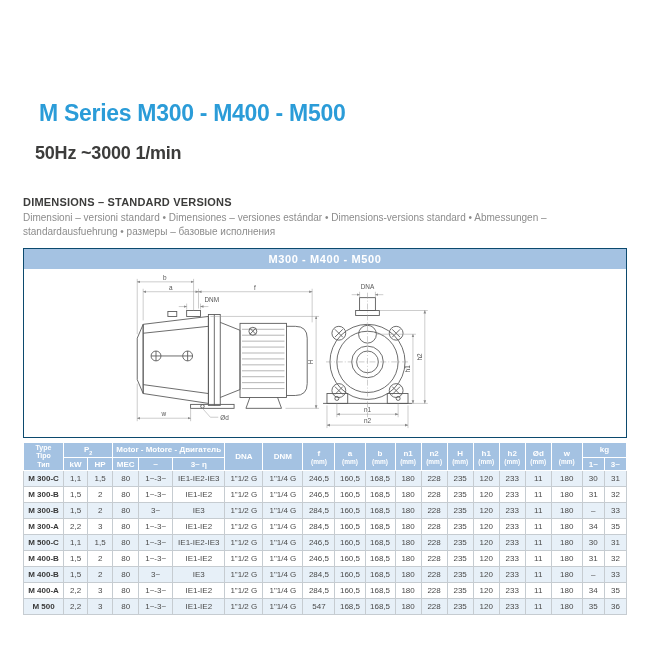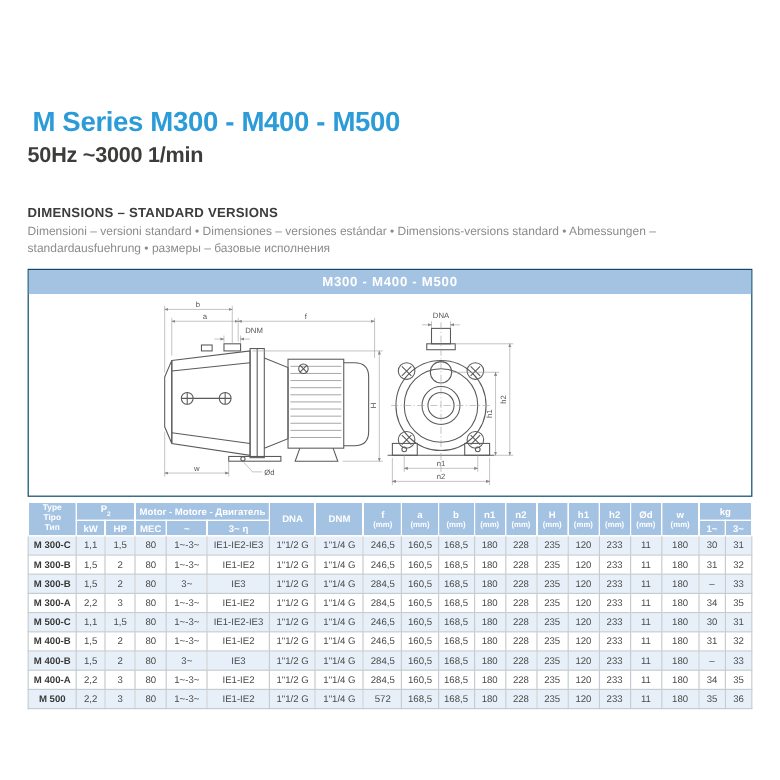--- a/index.html
+++ b/index.html
@@ -1,20 +1,20 @@
 <!DOCTYPE html>
 <html style="--accent: #2B9CD8; --band: #A4C2E2; --tint: #E7F0F8; --dark: #3C3C3B; --muted: #8C8C8C; --cell: #4A4A4A;"><head>
 <meta charset="utf-8">
 <style>
   html,body{margin:0;padding:0;background:#fff;}
   .page{position:relative;width:650px;height:650px;box-sizing:border-box;
         padding:84px 23px 0;background:#fff;
         font-family:"Liberation Sans",sans-serif;overflow:hidden;}
-  .title{margin:4px;font-size:23px;font-weight:bold;color:var(--accent);letter-spacing:-0.3px;}
-  .subtitle{margin:3px 0 0;font-size:18px;font-weight:bold;color:var(--dark);letter-spacing:-0.2px;}
+  .title{margin:16px;font-size:23px;font-weight:bold;color:var(--accent);letter-spacing:-0.3px;}
+  .subtitle{margin:3px 12px 0;font-size:18px;font-weight:bold;color:var(--dark);letter-spacing:-0.2px;}
   .sec-head{margin:32px 0 0;font-size:11px;font-weight:bold;color:var(--dark);letter-spacing:0.2px;}
   .sec-sub{margin:3px 0 0;font-size:10px;line-height:1.4;color:var(--muted);}
   .diagram{margin-top:9px;border:1px solid #0c4a6e;}
   .diagram-title{height:20px;line-height:20px;text-align:center;background:var(--band);
                  color:#fff;font-size:11px;font-weight:bold;letter-spacing:0.6px;}
   .drawing svg{display:block;width:100%;height:168px;}
   table.spec{margin-top:4px;width:100%;border-collapse:collapse;table-layout:fixed;
              border:1px solid #b9bfc5;}
   table.spec th{background:var(--band);color:#fff;font-size:8px;font-weight:bold;
                 border:1px solid #fff;padding:1px 0;text-align:center;vertical-align:middle;
@@ -377,21 +377,21 @@
         </tr>
         <tr class="tint">
           <td class="type-cell">M 500</td>
           <td>2,2</td>
           <td>3</td>
           <td>80</td>
           <td>1~-3~</td>
           <td>IE1-IE2</td>
           <td>1"1/2 G</td>
           <td>1"1/4 G</td>
-          <td>572</td>
+          <td>547</td>
           <td>168,5</td>
           <td>168,5</td>
           <td>180</td>
           <td>228</td>
           <td>235</td>
           <td>120</td>
           <td>233</td>
           <td>11</td>
           <td>180</td>
           <td>35</td>

